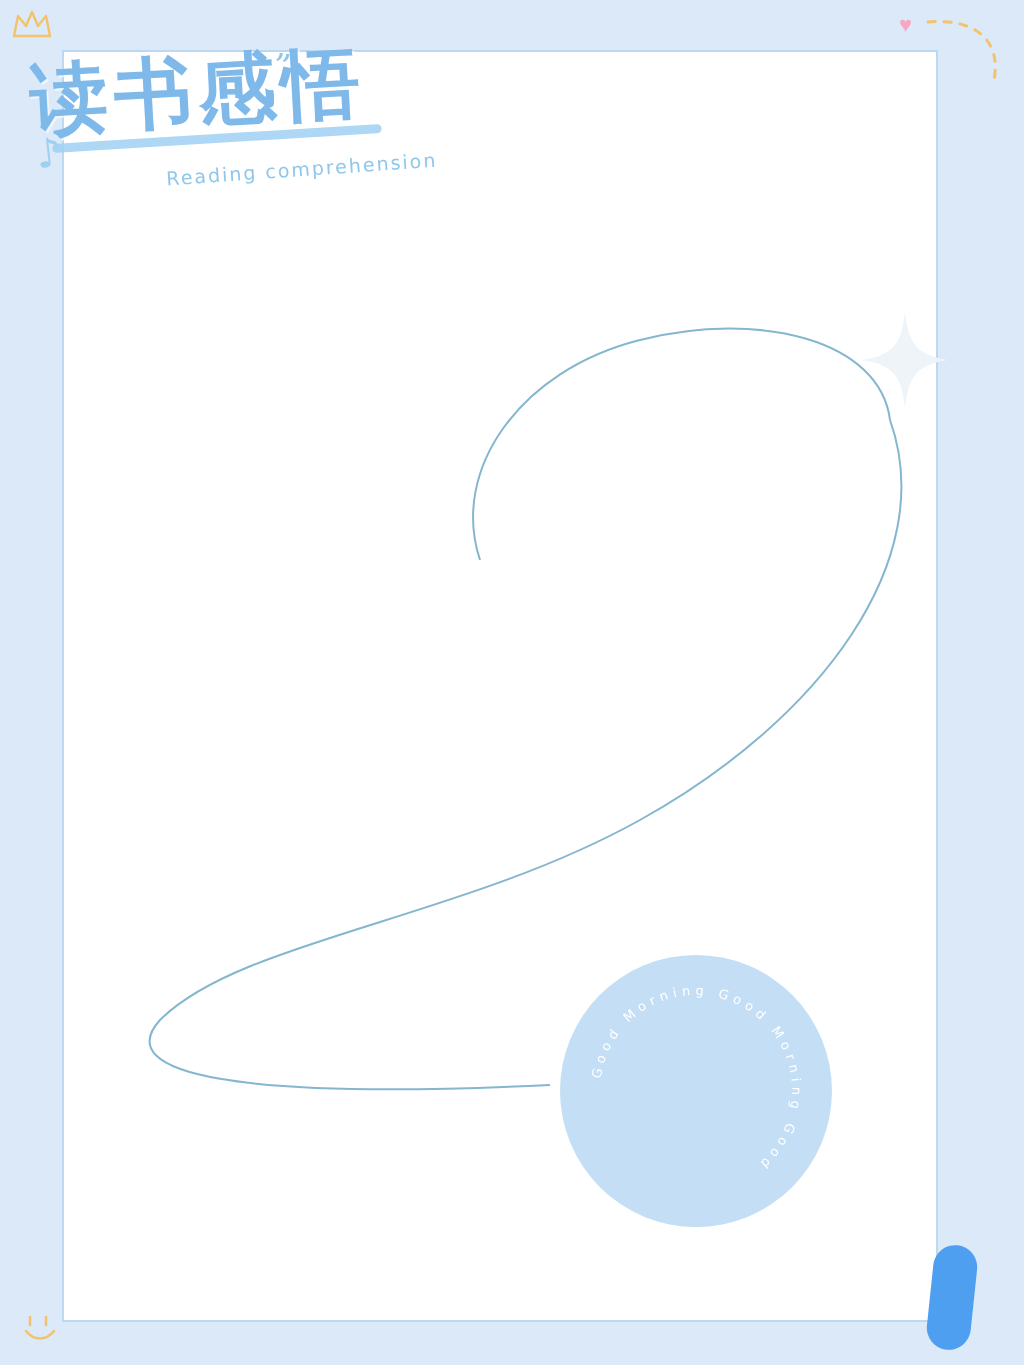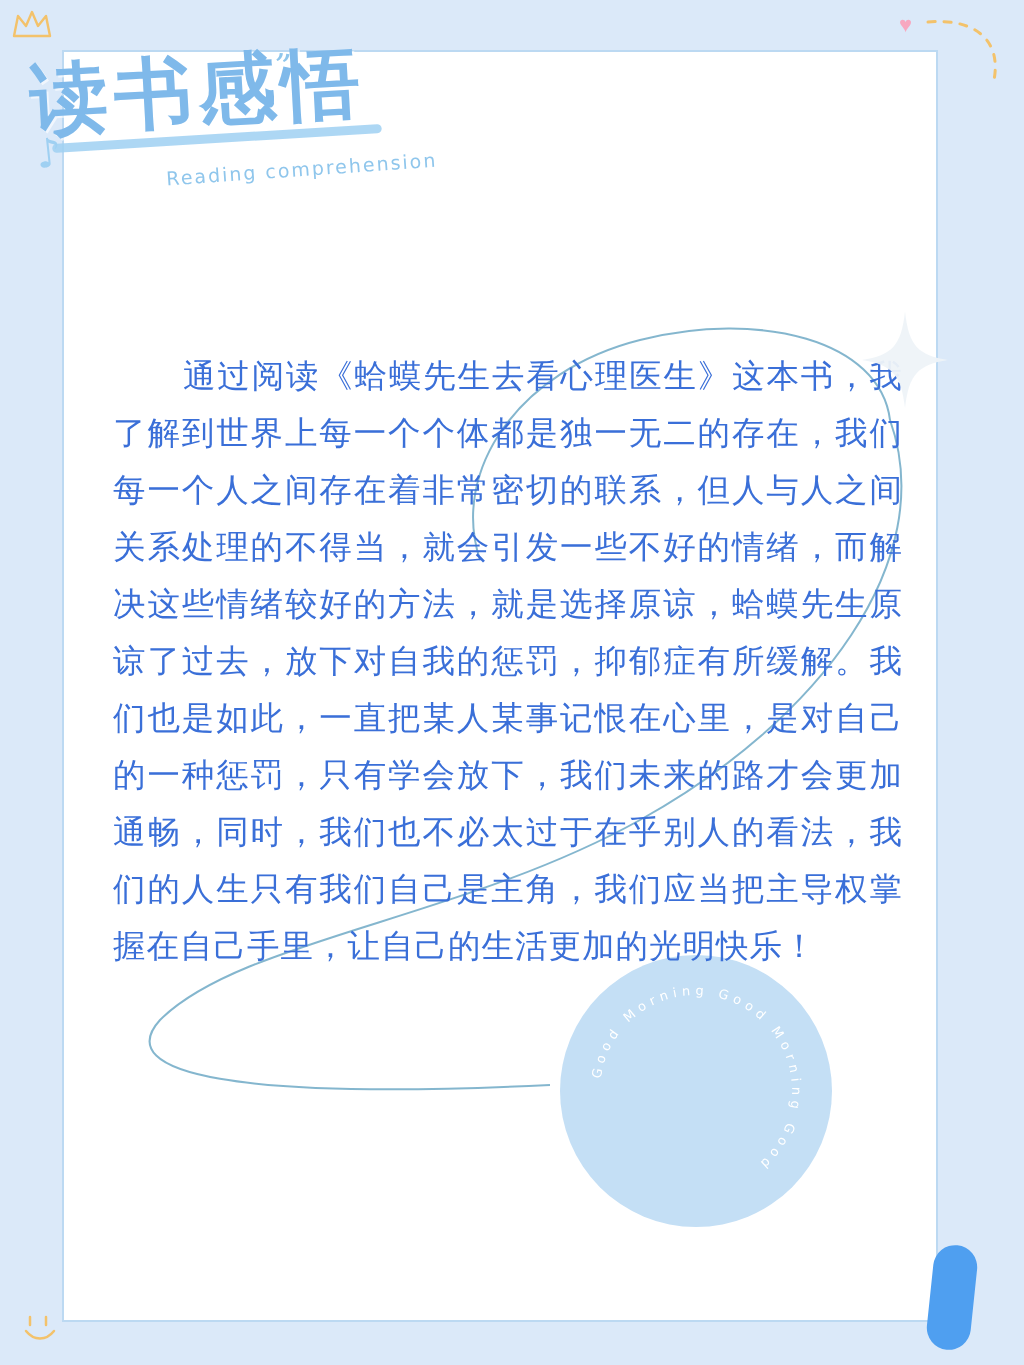--- a/index.html
+++ b/index.html
@@ -241,15 +241,14 @@
   <div class="blue-brush"></div>
 
   <div class="title-wrap">
     <div class="main-title">读书感悟</div>
     <div class="title-underline"></div>
     <div class="quote-mark">”</div>
     <div class="subtitle">Reading comprehension</div>
     <div class="note-icon">♪</div>
   </div>
 
-  <div class="body-text">通过阅读《蛤蟆先生去看心理医生》这本书，我了解到世界上每一个个体都是独一无二的存在，我们每一个人之间存在着非常密切的联系，但人与人之间关系处理的不得当，就会引发一些不好的情绪，而解决这些情绪较好的方法，就是选择原谅，蛤蟆先生原谅了过去，放下对自我的惩罚，抑郁症有所缓解。我们也是如此，一直把某人某事记恨在心里，是对自己的一种惩罚，只有学会放下，我们未来的路才会更加通畅，同时，我们也不必太过于在乎别人的看法，我们的人生只有我们自己是主角，我们应当把主导权掌握在自己手里，让自己的生活更加的光明快乐！</div>
 
 </div>
 
 </body></html>

